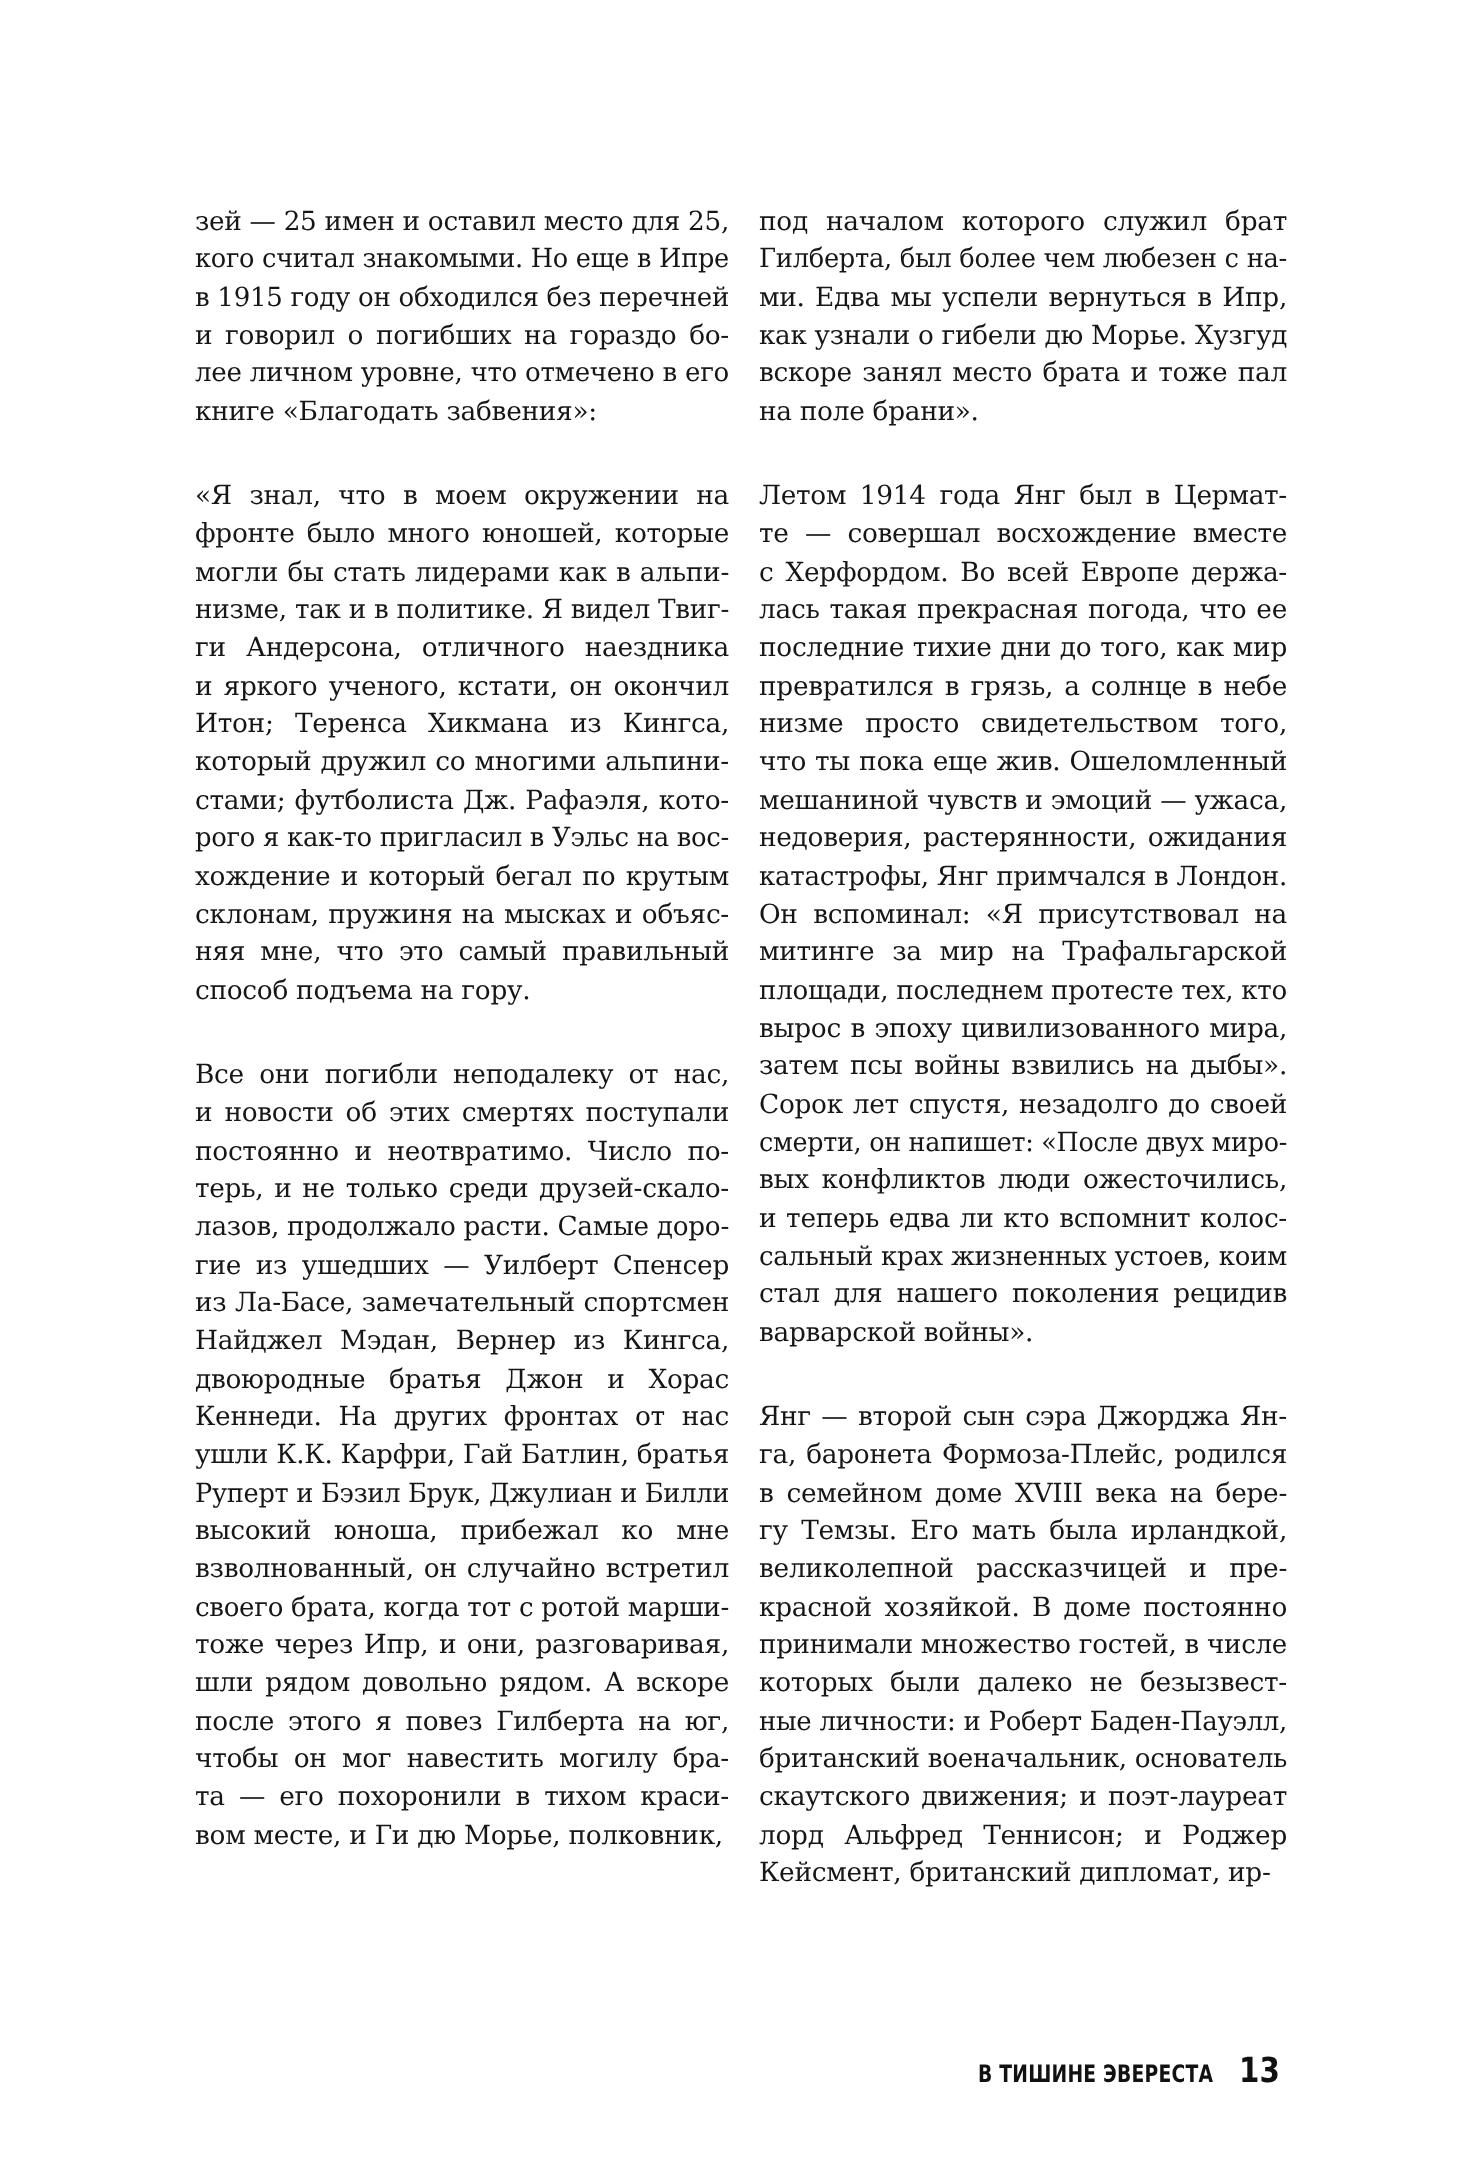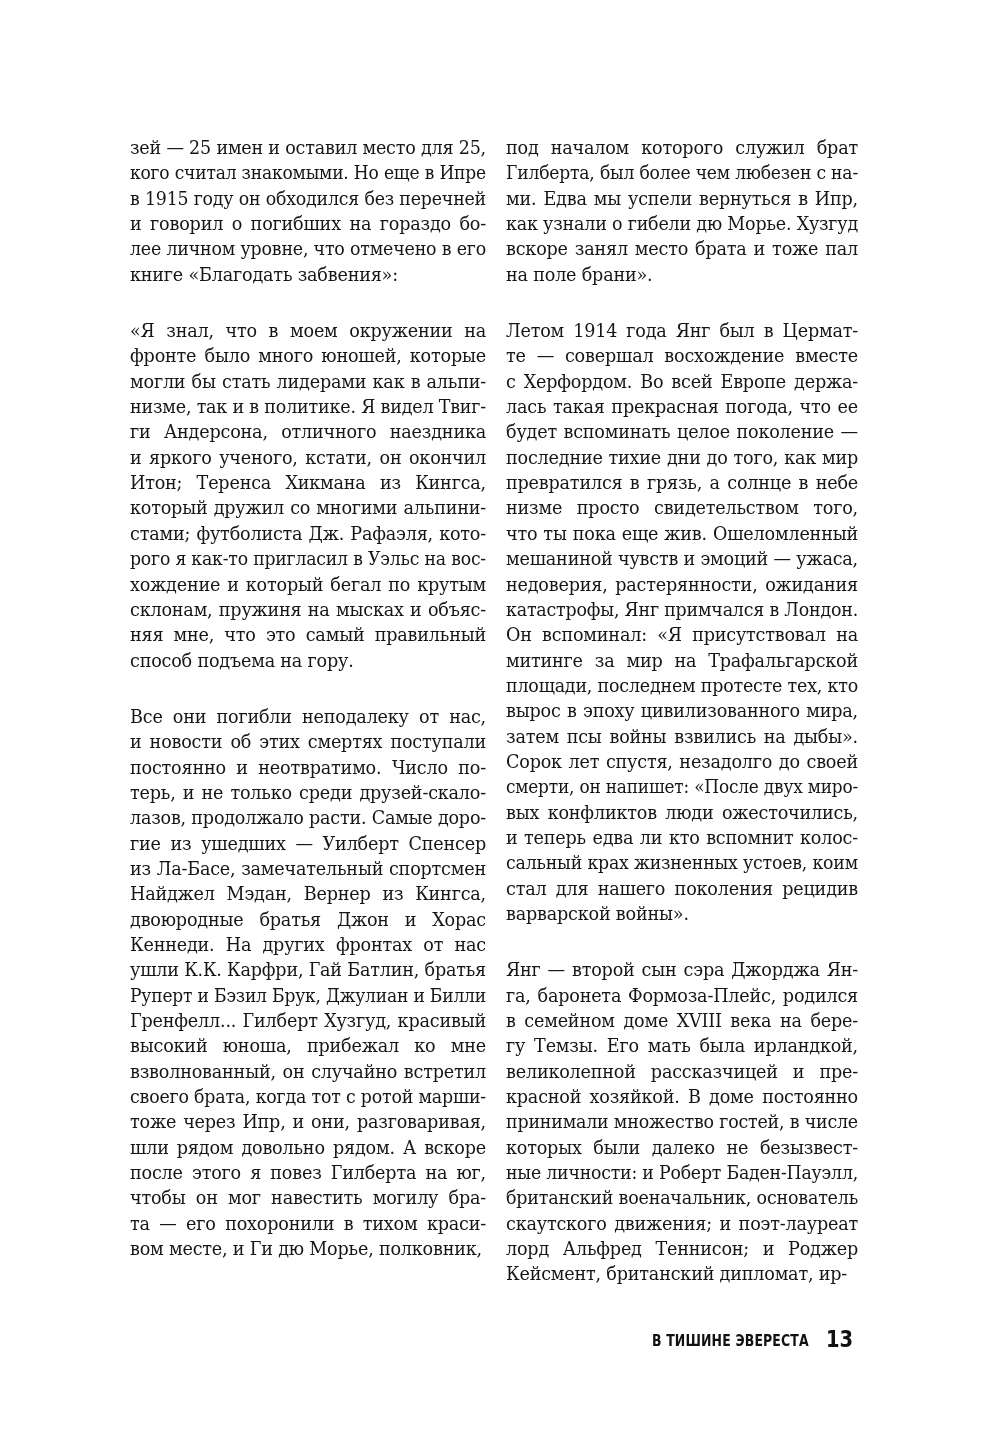--- a/index.html
+++ b/index.html
@@ -14,21 +14,21 @@
       font-size: 17.6px;
       line-height: 25.35px;
       height: 25.35px;
       color: #161616;
       white-space: nowrap;
       text-align: justify;
       text-align-last: justify;
       letter-spacing: -0.2px;
     }
     .line.last { text-align-last: left; }
-    .footer { position: absolute; top: 1325px; left: 0; width: 986px; height: 30px; }
+    .footer { position: absolute; top: 1367px; left: 0; width: 986px; height: 30px; }
     .running-title {
       position: absolute; left: 652px; top: 6px;
       font-family: "DejaVu Sans", sans-serif; font-weight: bold;
       font-size: 16px; letter-spacing: 0.2px; color: #111111;
       transform: scaleX(0.78); transform-origin: left center;
     }
     .page-number {
       position: absolute; left: 826px; top: 1px;
       font-family: "DejaVu Sans", sans-serif; font-weight: bold;
       font-size: 23px; color: #111111;
@@ -70,21 +70,20 @@
         <div class="line">постоянно и неотвратимо. Число по-</div>
         <div class="line">терь, и не только среди друзей-скало-</div>
         <div class="line" style="text-align-last: left; transform: scaleX(0.996937); transform-origin: left center;">лазов, продолжало расти. Самые доро-</div>
         <div class="line">гие из ушедших — Уилберт Спенсер</div>
         <div class="line">из Ла-Басе, замечательный спортсмен</div>
         <div class="line">Найджел Мэдан, Вернер из Кингса,</div>
         <div class="line">двоюродные братья Джон и Хорас</div>
         <div class="line">Кеннеди. На других фронтах от нас</div>
         <div class="line" style="text-align-last: left; transform: scaleX(0.998554); transform-origin: left center;">ушли К.К. Карфри, Гай Батлин, братья</div>
         <div class="line" style="text-align-last: left; transform: scaleX(0.972014); transform-origin: left center;">Руперт и Бэзил Брук, Джулиан и Билли</div>
-        <div class="line">Гренфелл... Гилберт Хузгуд, красивый</div>
         <div class="line">высокий юноша, прибежал ко мне</div>
         <div class="line">взволнованный, он случайно встретил</div>
         <div class="line" style="text-align-last: left; transform: scaleX(0.988589); transform-origin: left center;">своего брата, когда тот с ротой марши-</div>
         <div class="line">тоже через Ипр, и они, разговаривая,</div>
         <div class="line">шли рядом довольно рядом. А вскоре</div>
         <div class="line">после этого я повез Гилберта на юг,</div>
         <div class="line">чтобы он мог навестить могилу бра-</div>
         <div class="line">та — его похоронили в тихом краси-</div>
         <div class="line last">вом месте, и Ги дю Морье, полковник,</div>
       </div>
@@ -96,21 +95,20 @@
         <div class="line">ми. Едва мы успели вернуться в Ипр,</div>
         <div class="line" style="text-align-last: left; transform: scaleX(0.994833); transform-origin: left center;">как узнали о гибели дю Морье. Хузгуд</div>
         <div class="line">вскоре занял место брата и тоже пал</div>
         <div class="line last">на поле брани».</div>
       </div>
       <div class="para">
         <div class="line">Летом 1914 года Янг был в Цермат-</div>
         <div class="line">те — совершал восхождение вместе</div>
         <div class="line">с Херфордом. Во всей Европе держа-</div>
         <div class="line">лась такая прекрасная погода, что ее</div>
-        <div class="line">будет вспоминать целое поколение —</div>
         <div class="line">последние тихие дни до того, как мир</div>
         <div class="line">превратился в грязь, а солнце в небе</div>
         <div class="line">низме просто свидетельством того,</div>
         <div class="line">что ты пока еще жив. Ошеломленный</div>
         <div class="line" style="text-align-last: left; transform: scaleX(0.999512); transform-origin: left center;">мешаниной чувств и эмоций — ужаса,</div>
         <div class="line">недоверия, растерянности, ожидания</div>
         <div class="line" style="text-align-last: left; transform: scaleX(0.99059); transform-origin: left center;">катастрофы, Янг примчался в Лондон.</div>
         <div class="line">Он вспоминал: «Я присутствовал на</div>
         <div class="line">митинге за мир на Трафальгарской</div>
         <div class="line" style="text-align-last: left; transform: scaleX(0.992117); transform-origin: left center;">площади, последнем протесте тех, кто</div>

